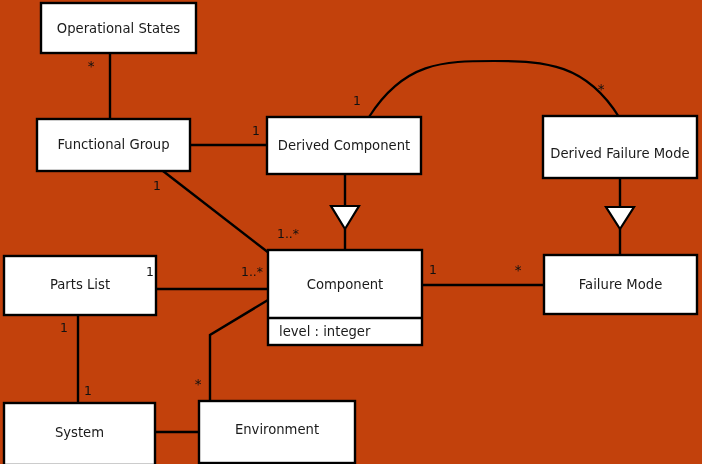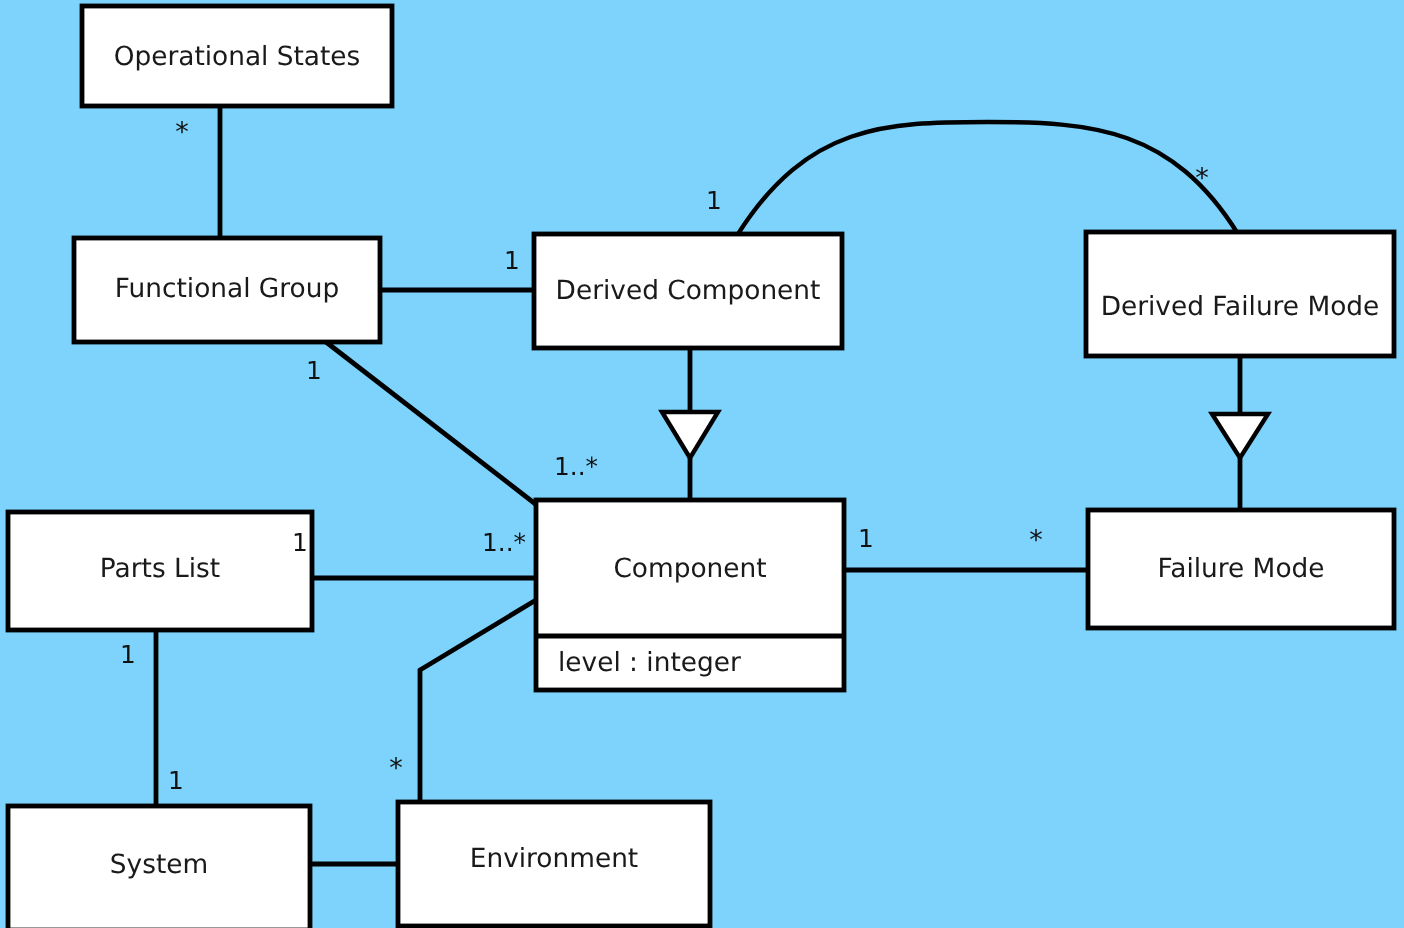--- a/index.html
+++ b/index.html
@@ -11,21 +11,21 @@
   body {
     width: 702px;
     height: 464px;
     overflow: hidden;
     font-family: "DejaVu Sans", "Liberation Sans", sans-serif;
   }
   #diagram-root {
     position: relative;
     width: 702px;
     height: 464px;
-    background: #7dd3fc;
+    background: #c2410c;
   }
   svg#uml-canvas {
     display: block;
     width: 702px;
     height: 464px;
   }
   .cls-box {
     fill: #ffffff;
     stroke: #000000;
     stroke-width: 2.4;

